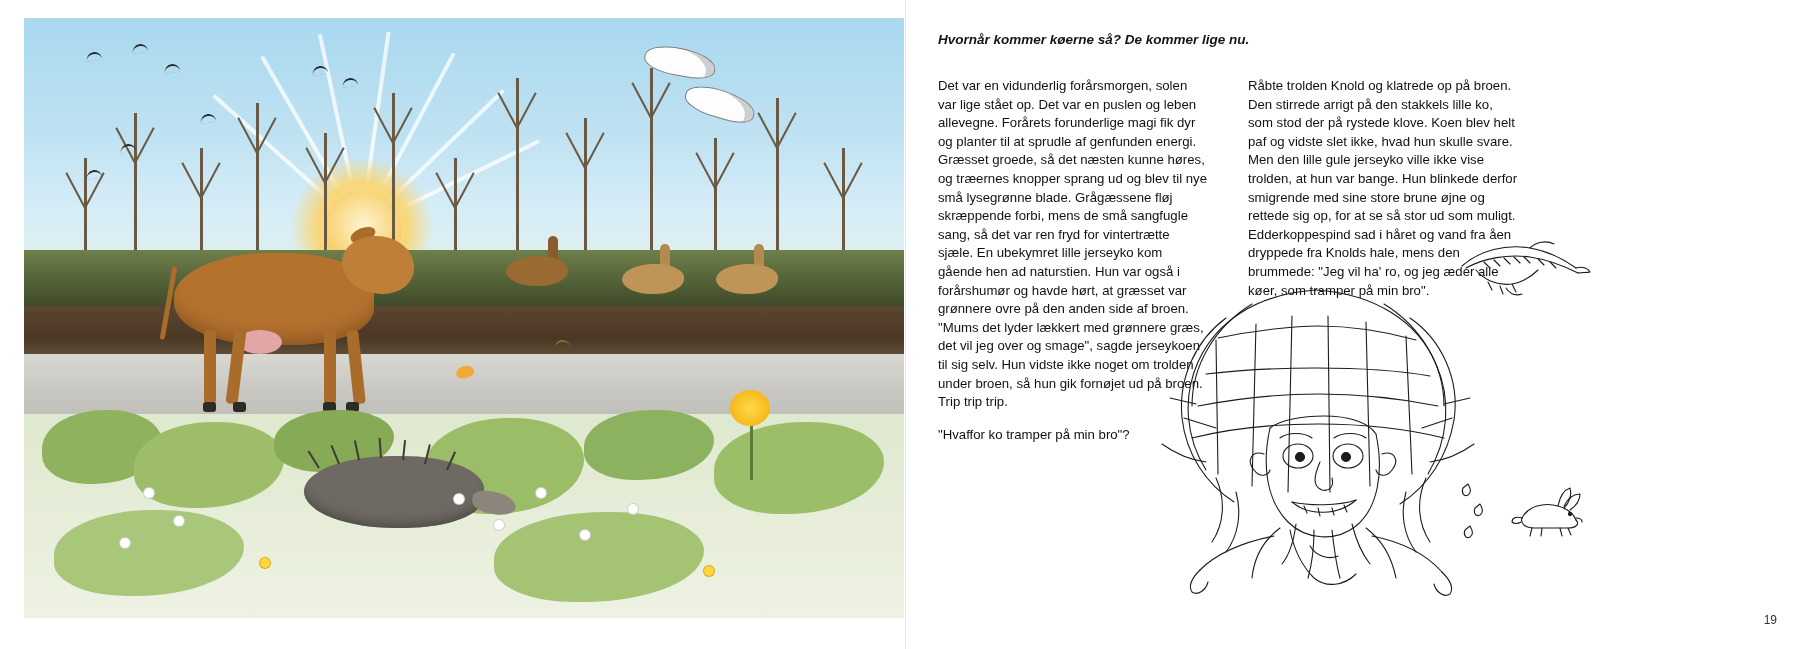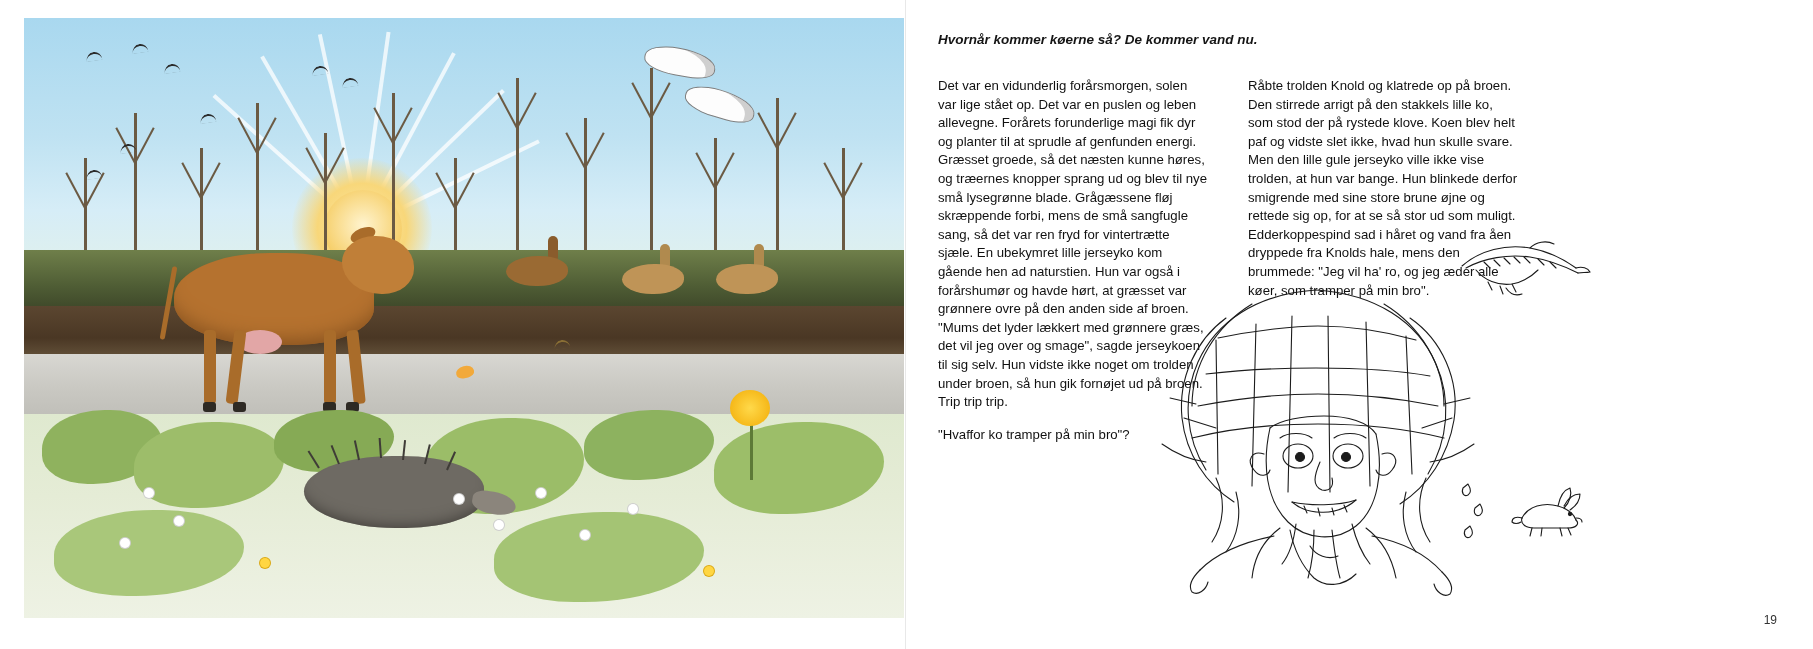--- a/index.html
+++ b/index.html
@@ -475,21 +475,21 @@
         <div class="butterfly" style="left:432px; top:348px;"></div>
         <div class="bird" style="left:530px; top:322px; border-top-color:#8a6f35;"></div>
       </div>
     </div>
   </div>
 
   <div class="page page-right">
     <div class="text-col-wrap">
 
       <div class="intro">
-        <p>Hvornår kommer køerne så? De kommer vand nu.</p>
+        <p>Hvornår kommer køerne så? De kommer lige nu.</p>
       </div>
 
       <div class="cols">
         <div class="col">
           <p>Det var en vidunderlig forårsmorgen, solen var lige stået op. Det var en puslen og leben allevegne. Forårets forunderlige magi fik dyr og planter til at sprudle af genfunden energi. Græsset groede, så det næsten kunne høres, og træernes knopper sprang ud og blev til nye små lysegrønne blade. Grågæssene fløj skræppende forbi, mens de små sangfugle sang, så det var ren fryd for vintertrætte sjæle. En ubekymret lille jerseyko kom gående hen ad naturstien. Hun var også i forårshumør og havde hørt, at græsset var grønnere ovre på den anden side af broen. "Mums det lyder lækkert med grønnere græs, det vil jeg over og smage", sagde jerseykoen til sig selv. Hun vidste ikke noget om trolden under broen, så hun gik fornøjet ud på broen. Trip trip trip.</p>
           <p>"Hvaffor ko tramper på min bro"?</p>
         </div>
         <div class="col">
           <p>Råbte trolden Knold og klatrede op på broen. Den stirrede arrigt på den stakkels lille ko, som stod der på rystede klove. Koen blev helt paf og vidste slet ikke, hvad hun skulle svare. Men den lille gule jerseyko ville ikke vise trolden, at hun var bange. Hun blinkede derfor smigrende med sine store brune øjne og rettede sig op, for at se så stor ud som muligt. Edderkoppespind sad i håret og vand fra åen dryppede fra Knolds hale, mens den brummede: "Jeg vil ha' ro, og jeg æder alle køer, som tramper på min bro".</p>
         </div>

